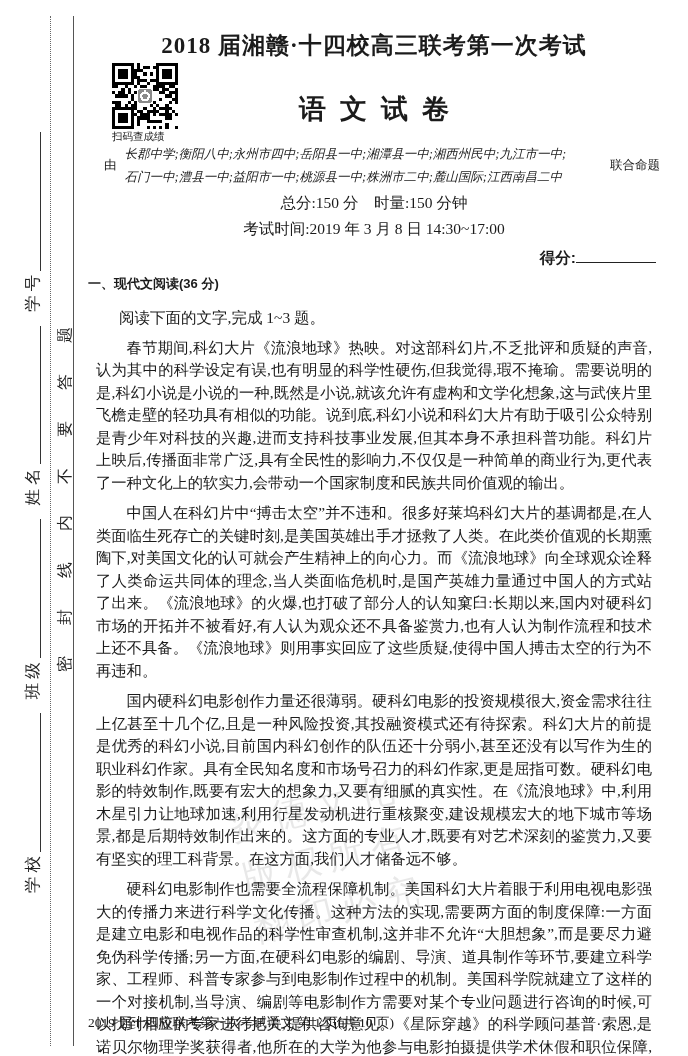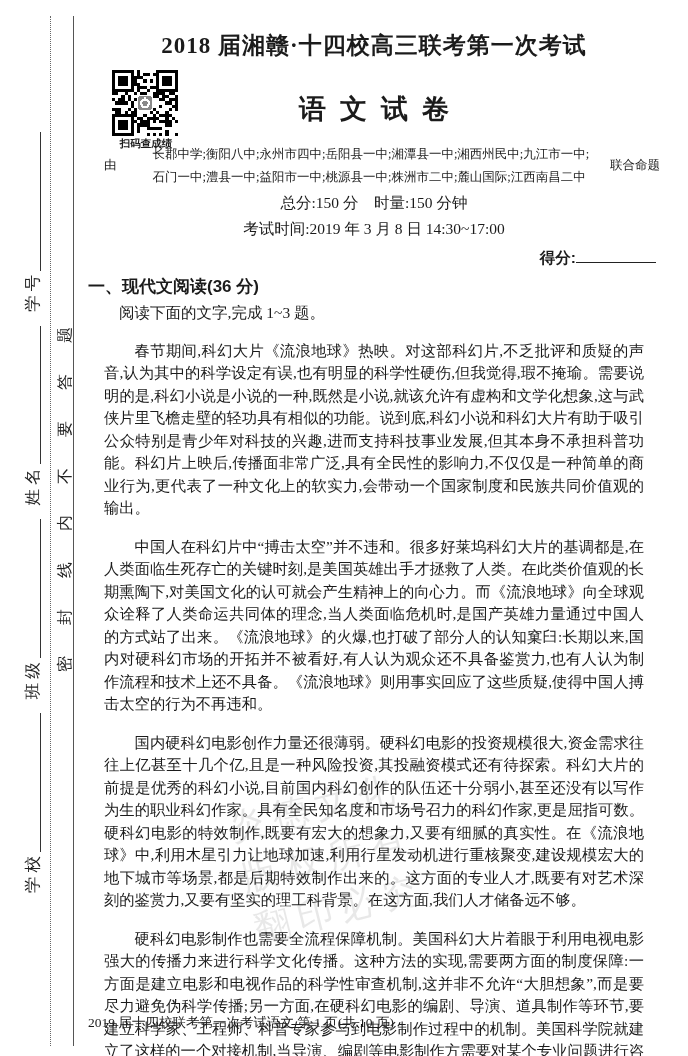--- a/index.html
+++ b/index.html
@@ -19,36 +19,36 @@
   .sb-field .lbl{white-space:nowrap;letter-spacing:4px;}
   .sb-field .blank{flex:1;border-bottom:1.3px solid #333;height:1.1em;margin:0 14px 3px 0;}
   .sb-seal{
     position:absolute;top:672px;left:55px;width:345px;height:18px;
     transform-origin:0 0;transform:rotate(-90deg);
     display:flex;justify-content:space-between;font-size:16px;color:#222;
   }
   
   .main{position:absolute;left:88px;top:30px;width:572px;}
   .title{font-size:23px;font-weight:bold;text-align:center;letter-spacing:1px;margin:0;}
-  .qr-wrap{position:absolute;left:24px;top:40px;width:68px;text-align:center;font-weight:bold;}
+  .qr-wrap{position:absolute;left:24px;top:33px;width:68px;text-align:left;}
   .qr-wrap svg{width:66px;height:66px;display:block;}
   .qr-label{font-size:10.5px;margin-top:1px;white-space:nowrap;}
   .subject{font-size:27px;font-weight:bold;text-align:center;letter-spacing:14px;padding-left:14px;margin:30px 0 16px;}
   .byline{display:flex;align-items:center;gap:8px;font-size:12.5px;margin:4px 0 2px;}
   .byline .prefix{margin-left:16px;}
-  .schools{flex:1;line-height:1.8;margin-left:28px;}
+  .schools{flex:1;font-style:italic;line-height:1.8;}
   .byline .suffix{white-space:nowrap;}
   .producer{text-align:center;font-weight:bold;font-family:"Liberation Sans","DejaVu Sans",sans-serif;font-size:15px;margin:7px 0 6px;}
   .scoreinfo,.examtime{text-align:center;font-size:15.5px;margin:5px 0;}
   .score-line{text-align:right;font-weight:bold;font-family:"Liberation Sans","DejaVu Sans",sans-serif;font-size:15.5px;margin:8px 4px 6px 0;}
   .score-blank{display:inline-block;width:80px;height:14px;border-bottom:1.6px solid #222;}
   
-  .section-h{font-family:"Liberation Sans","DejaVu Sans",sans-serif;font-weight:bold;font-size:17px;margin:6px 0 5px;}
+  .section-h{font-family:"Liberation Sans","DejaVu Sans",sans-serif;font-weight:bold;font-size:13px;margin:6px 0 15px;}
   .subsection,.instruction{font-size:15.5px;margin:2px 0;text-indent:2em;}
-  .para{font-size:15.3px;line-height:1.47;text-align:justify;text-indent:2em;margin:16px;}
+  .para{font-size:15.3px;line-height:1.47;text-align:justify;text-indent:2em;margin:8px;}
   .watermark{
     position:absolute;left:240px;top:780px;transform:rotate(-14deg);
     color:rgba(0,0,0,0.09);font-size:36px;letter-spacing:8px;line-height:1.45;
     text-align:center;pointer-events:none;white-space:nowrap;
   }
   .footer{position:absolute;left:88px;top:1014px;width:572px;text-align:left;font-size:13.5px;}
 </style>
 </head>
 <body>
 

